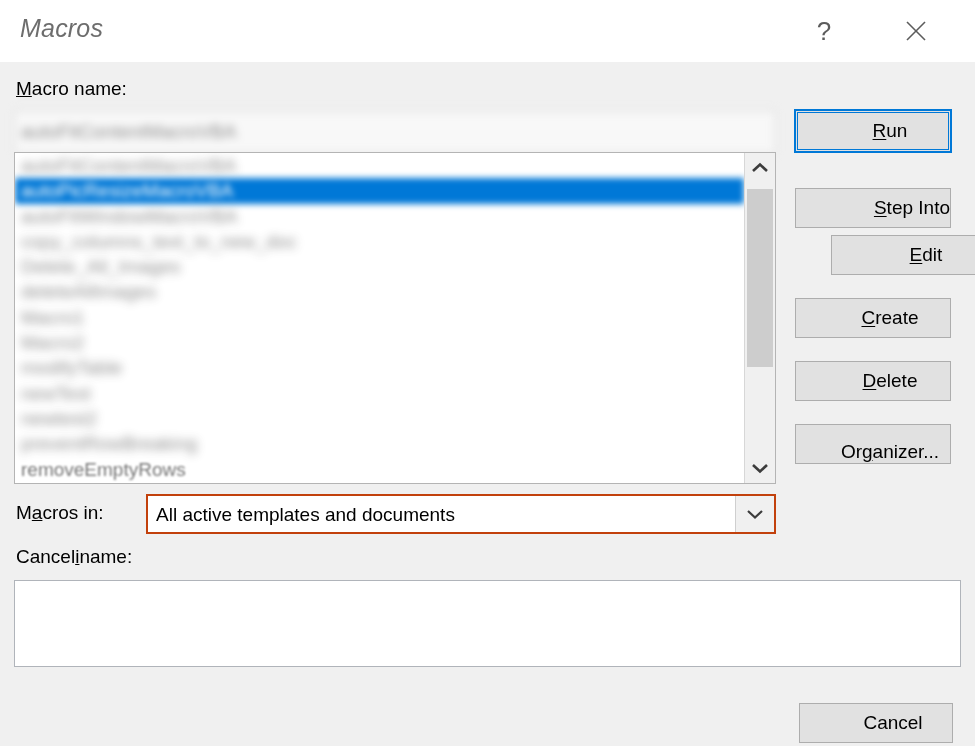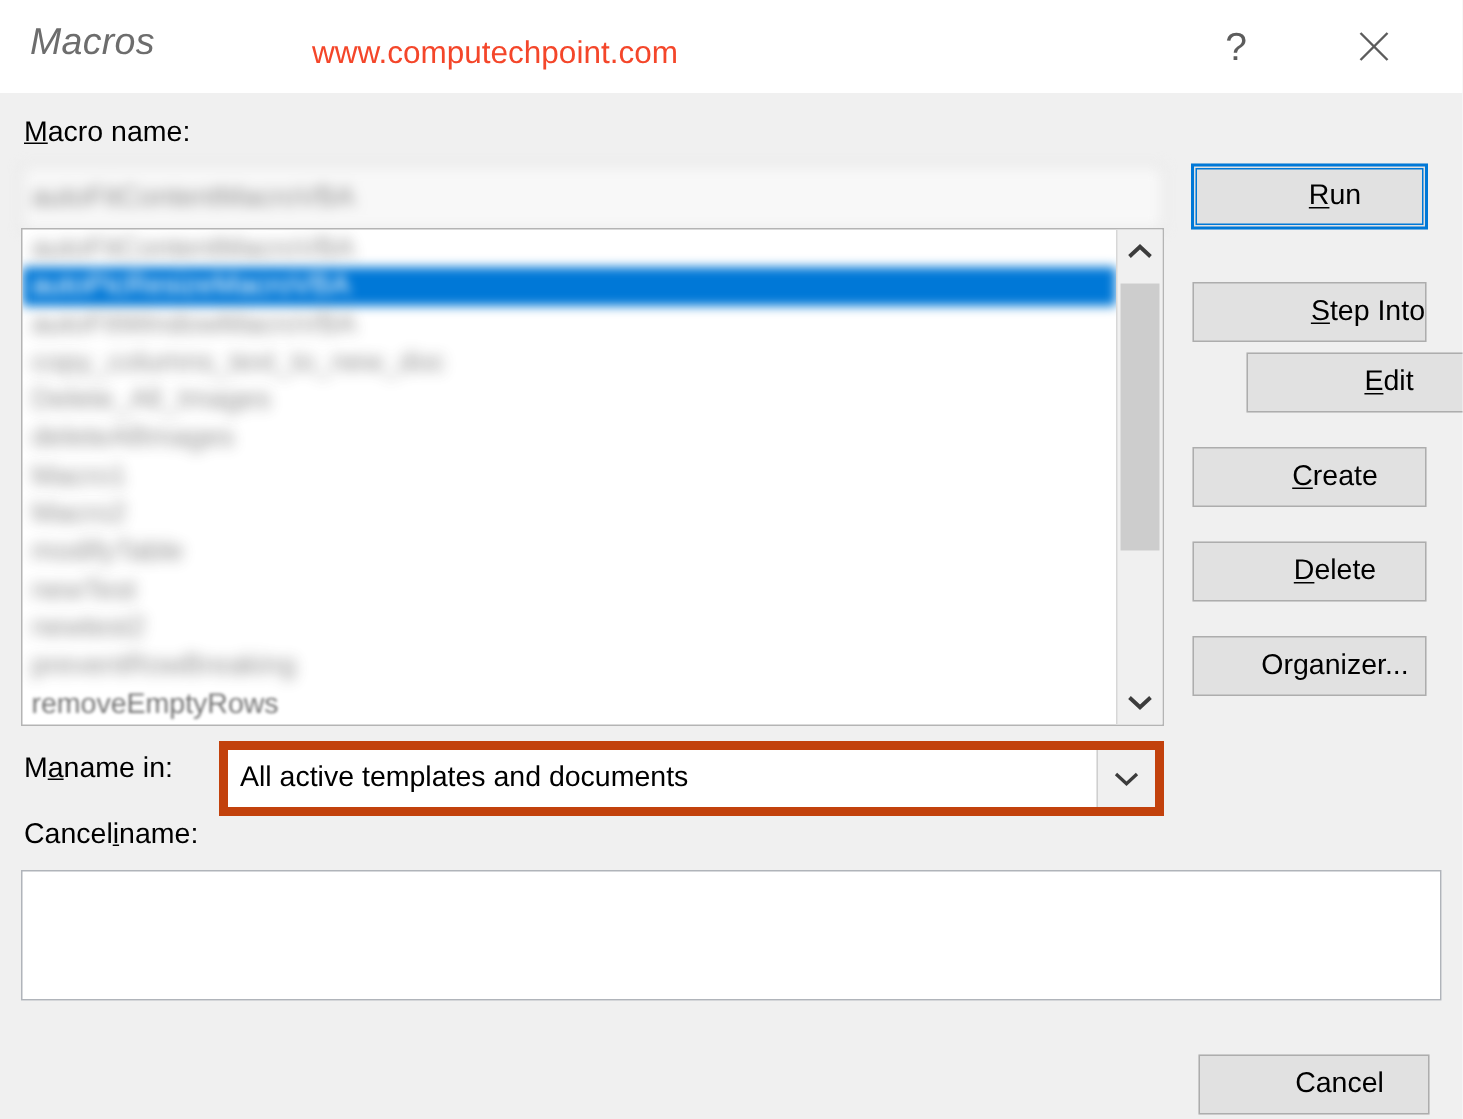--- a/index.html
+++ b/index.html
@@ -169,23 +169,23 @@
     height: 178px;
     background: #cdcdcd;
   }
 
   
   .combo {
     position: absolute;
     left: 146px;
     top: 494px;
     width: 630px;
-    height: 50px;
-    background: #ffffff;
-    border: 6px solid #c2410c;
+    height: 40px;
+    background: #ffffff;
+    border: 2px solid #c2410c;
     box-sizing: border-box;
     display: flex;
     align-items: stretch;
   }
   .combo-value {
     flex: 1;
     font-size: 19px;
     color: #000000;
     line-height: 38px;
     padding-left: 8px;
@@ -243,31 +243,30 @@
     outline: 1px solid #0078d7;
     outline-offset: -4px;
     background: #e1e1e1;
   }
   .btn-col { left: 795px; }
   #btn-run      { top: 109px; }
   #btn-step     { top: 188px; justify-content: flex-end; }
   #btn-edit     { top: 235px; margin-left: 36px; }
   #btn-create   { top: 298px; }
   #btn-delete   { top: 361px; }
-  #btn-organizer{ top: 424px; }
+  #btn-organizer{ top: 424px; align-items: flex-end; }
   #btn-cancel   { left: 799px; top: 703px; width: 154px; height: 40px; }
 </style>
 </head>
 <body>
 
 <div class="dialog">
 
   <div class="titlebar">
     <div class="title-text">Macros</div>
-    <div class="watermark">www.computechpoint.com</div>
 
     <div class="tb-btn tb-help">?</div>
     <div class="tb-btn tb-close">
       <svg width="30" height="30" viewBox="0 0 30 30" aria-hidden="true">
         <line x1="6" y1="6" x2="24" y2="24" stroke="#5c5c5c" stroke-width="1.6"></line>
         <line x1="24" y1="6" x2="6" y2="24" stroke="#5c5c5c" stroke-width="1.6"></line>
       </svg>
     </div>
   </div>
 
@@ -303,21 +302,21 @@
       <div class="sb-thumb"></div>
       <div class="sb-arrow sb-down">
         <svg width="20" height="14" viewBox="0 0 20 14" aria-hidden="true">
           <polyline points="3,4 10,10.5 17,4" fill="none" stroke="#3c3c3c" stroke-width="2.6"></polyline>
         </svg>
       </div>
     </div>
   </div>
 
   <div class="field-label" id="lbl-macros-in">
-    <span>M</span><u>a</u><span>name in:</span>
+    <span>M</span><u>a</u><span>cros in:</span>
   </div>
 
   <div class="combo">
     <div class="combo-value">All active templates and documents</div>
     <div class="combo-arrow">
       <svg width="20" height="14" viewBox="0 0 20 14" aria-hidden="true">
         <polyline points="3,4 10,10.5 17,4" fill="none" stroke="#3c3c3c" stroke-width="2.2"></polyline>
       </svg>
     </div>
   </div>

